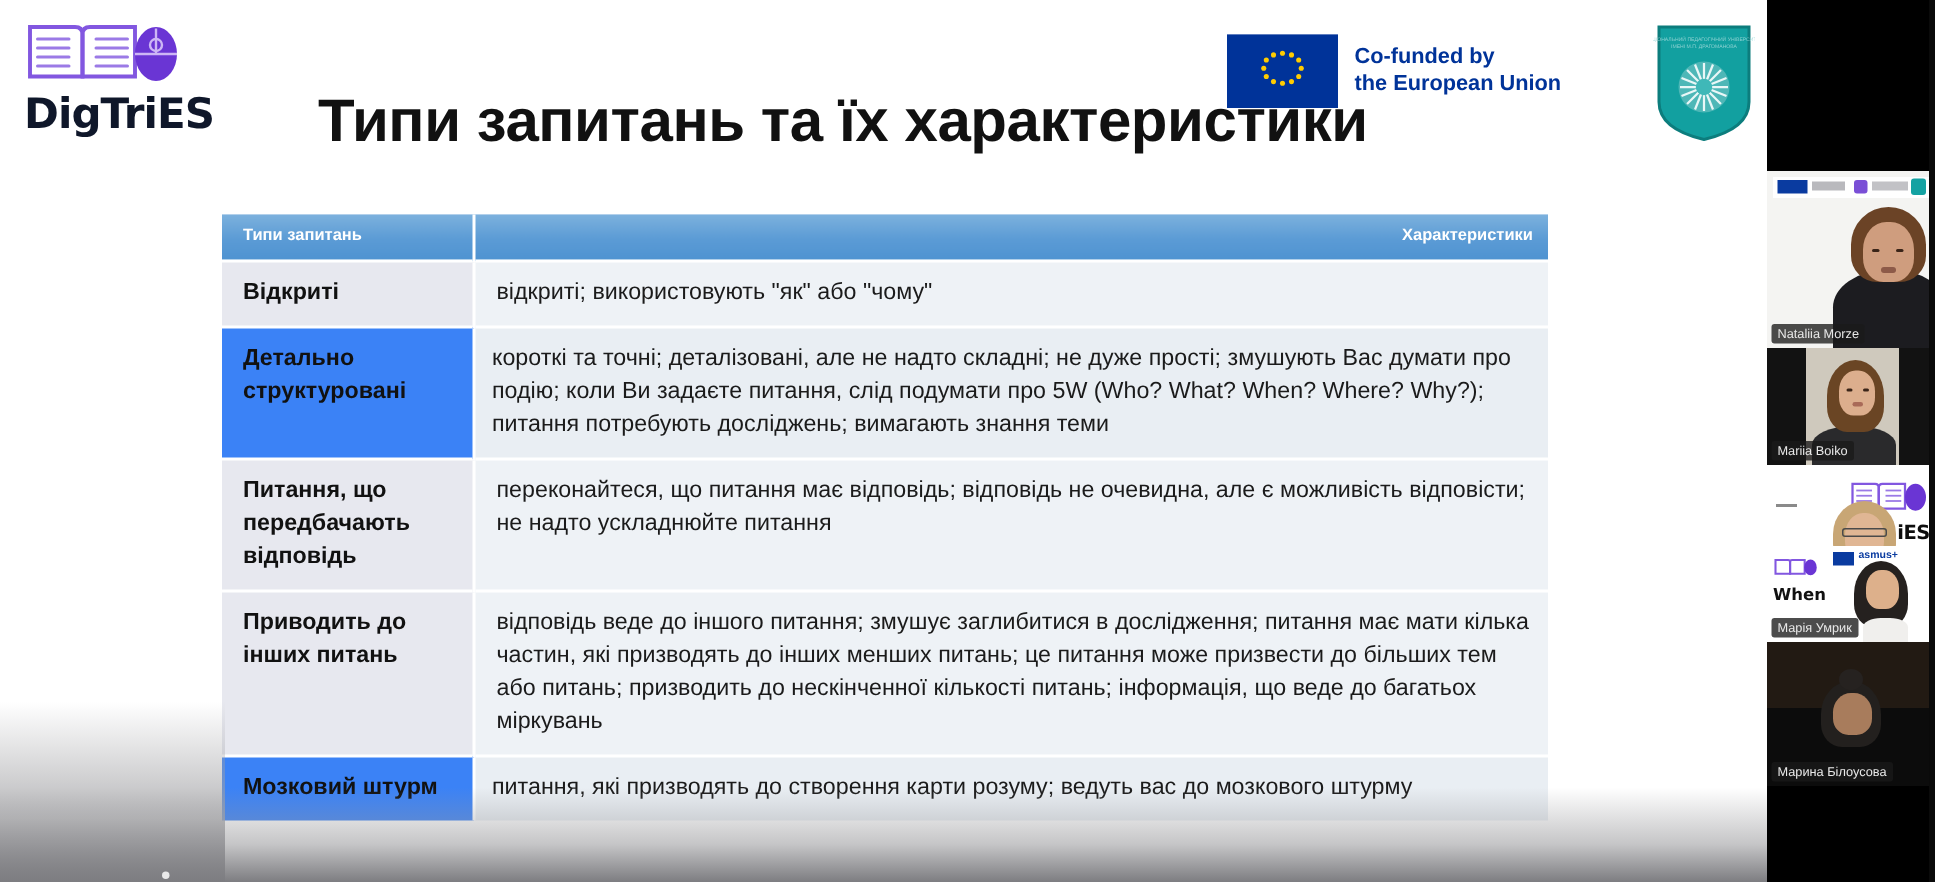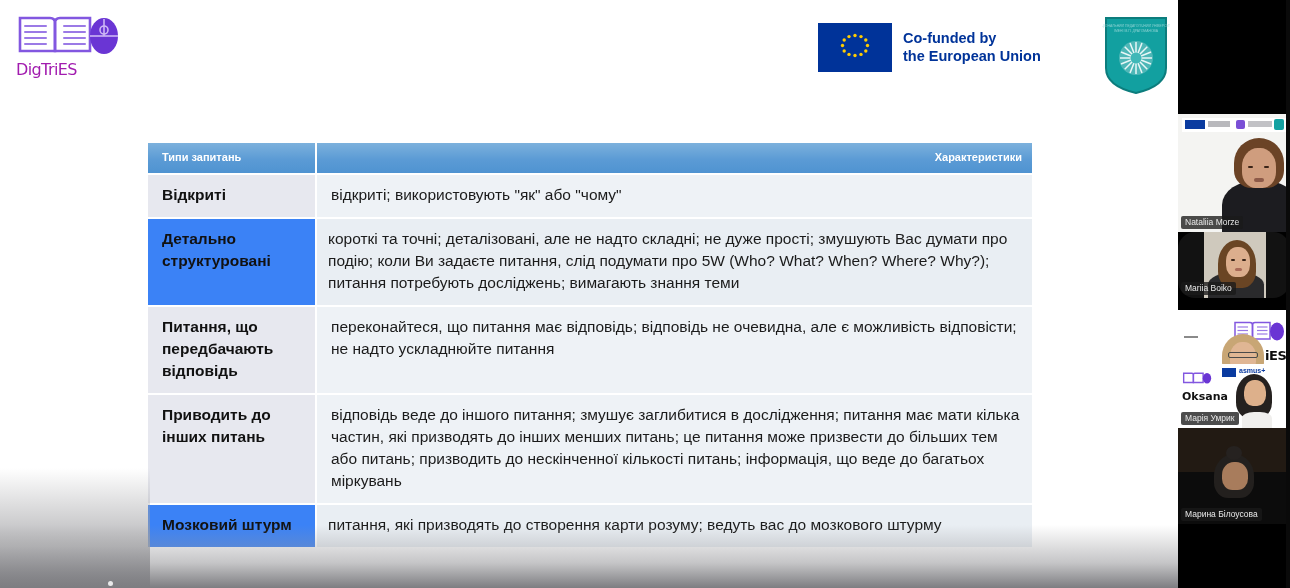--- a/index.html
+++ b/index.html
@@ -34,22 +34,22 @@
   .tiny-dot {
     position: absolute; left: 108px; bottom: 2px; width: 5px; height: 5px;
     background: #e9e9ea; border-radius: 50%; z-index: 42;
   }
 
   
   .brand { position: absolute; left: 14px; top: 6px; width: 120px; }
   .brand-mark { position: relative; width: 108px; height: 58px; }
   .brand-name {
     font-family: "DejaVu Sans", sans-serif;
-    font-weight: 400; font-size: 16px; letter-spacing: -0.6px;
-    color: #a21caf; line-height: 1; margin-top: -2px; padding-left: 2px;
+    font-weight: 700; font-size: 28px; letter-spacing: -0.6px;
+    color: #0f172a; line-height: 1; margin-top: -2px; padding-left: 2px;
   }
 
   
   .eu-badge { position: absolute; left: 818px; top: 23px; display: flex; align-items: center; gap: 11px; }
   .eu-flag { width: 74px; height: 49px; background: #003399; position: relative; }
   .eu-text { font-family: "Liberation Sans", sans-serif; font-weight: bold; font-size: 14.5px; color: #003399; line-height: 1.22; white-space: nowrap; }
 
   
   .shield-wrap { position: absolute; left: 1102px; top: 14px; width: 68px; height: 82px; }
 
@@ -186,20 +186,21 @@
             <line x1="-6" y1="-15" x2="6" y2="15"></line>
               <line x1="6" y1="-15" x2="-6" y2="15"></line>
             <line x1="-15" y1="-6" x2="15" y2="6"></line>
               <line x1="-15" y1="6" x2="15" y2="-6"></line>
           </g>
           <circle r="5.5" fill="#3fb8b8"></circle>
         </g>
       </svg>
     </div>
 
+    <h1 class="slide-title">Типи запитань та їх характеристики</h1>
 
     <table class="tbl">
       <colgroup>
           <col class="c1">
           <col class="c2">
         </colgroup>
       <thead>
         <tr>
           <th class="th-type">Типи запитань</th>
           <th class="th-desc">Характеристики</th>
@@ -246,21 +247,21 @@
       <div style="position:absolute;left:96px;top:5px;width:10px;height:11px;background:#14a2a2;border-radius:2px;"></div>
       <div class="torso" style="left:44px;bottom:0;width:76px;height:52px;background:#1c1c20;"></div>
       <div class="hair" style="left:56px;top:24px;width:50px;height:50px;background:#6b4326;"></div>
       <div class="face" style="left:64px;top:34px;width:34px;height:40px;background:#cf9d7e;"></div>
       <div style="position:absolute;left:70px;top:52px;width:5px;height:2px;background:#3a2418;border-radius:1px;"></div>
       <div style="position:absolute;left:86px;top:52px;width:5px;height:2px;background:#3a2418;border-radius:1px;"></div>
       <div style="position:absolute;left:76px;top:64px;width:10px;height:4px;background:#8d5a48;border-radius:3px;"></div>
       <div class="vname">Nataliia Morze</div>
     </div>
 
-    <div class="vtile" style="height:66px; position:absolute; left:0; top:232px;border-radius:17px;">
+    <div class="vtile" style="height:78px; position:absolute; left:0; top:232px;">
       <div style="position:absolute;inset:0;background:#121212;"></div>
       <div style="position:absolute;left:26px;top:0;width:62px;height:78px;background:#cfc9bd;"></div>
       <div class="torso" style="left:30px;bottom:0;width:56px;height:26px;background:#2a2a2c;"></div>
       <div class="hair" style="left:40px;top:8px;width:38px;height:48px;background:#6a4524;"></div>
       <div class="face" style="left:48px;top:15px;width:24px;height:30px;background:#dcae8d;"></div>
       <div style="position:absolute;left:53px;top:27px;width:4px;height:2px;background:#3a2418;border-radius:1px;"></div>
       <div style="position:absolute;left:64px;top:27px;width:4px;height:2px;background:#3a2418;border-radius:1px;"></div>
       <div style="position:absolute;left:57px;top:36px;width:7px;height:3px;background:#a96a58;border-radius:2px;"></div>
       <div class="vname">Mariia Boiko</div>
     </div>
@@ -304,21 +305,21 @@
 
     <div class="vtile" style="height:64px; position:absolute; left:0; top:364px;">
       <div style="position:absolute;inset:0;background:#ffffff;"></div>
       <svg style="position:absolute;left:4px;top:4px;" width="30" height="20" viewBox="0 0 108 58" xmlns="http://www.w3.org/2000/svg">
         <g fill="none" stroke="#8257e0" stroke-width="5">
           <path d="M6 12 h30 q5 0 5 5 v28 h-35 z"></path>
             <path d="M76 12 h-30 q-5 0 -5 5 v28 h35 z"></path>
         </g>
         <ellipse cx="90" cy="30" rx="15" ry="19" fill="#6a35d4"></ellipse>
       </svg>
-      <div style="position:absolute;left:4px;top:26px;font-family:'DejaVu Sans',sans-serif;font-weight:800;font-size:11px;color:#111;">Oksana</div>
+      <div style="position:absolute;left:4px;top:26px;font-family:'DejaVu Sans',sans-serif;font-weight:800;font-size:11px;color:#111;">When</div>
       <div style="position:absolute;left:44px;top:4px;width:14px;height:9px;background:#0a3ba0;"></div>
       <div style="position:absolute;left:61px;top:3px;font-family:'Liberation Sans',sans-serif;font-size:7px;color:#0a3ba0;font-weight:bold;">asmus+</div>
       <div class="hair" style="left:58px;top:10px;width:36px;height:44px;background:#25211f;"></div>
       <div class="face" style="left:66px;top:16px;width:22px;height:26px;background:#ddb08b;"></div>
       <div style="position:absolute;left:64px;bottom:0;width:30px;height:16px;background:#f0efed;border-radius:40% 40% 0 0;"></div>
       <div class="vname">Марія Умрик</div>
     </div>
 
     <div class="vtile" style="height:96px; position:absolute; left:0; top:428px;padding-left:13px;">
       <div style="position:absolute;inset:0;background:#221a13;"></div>

